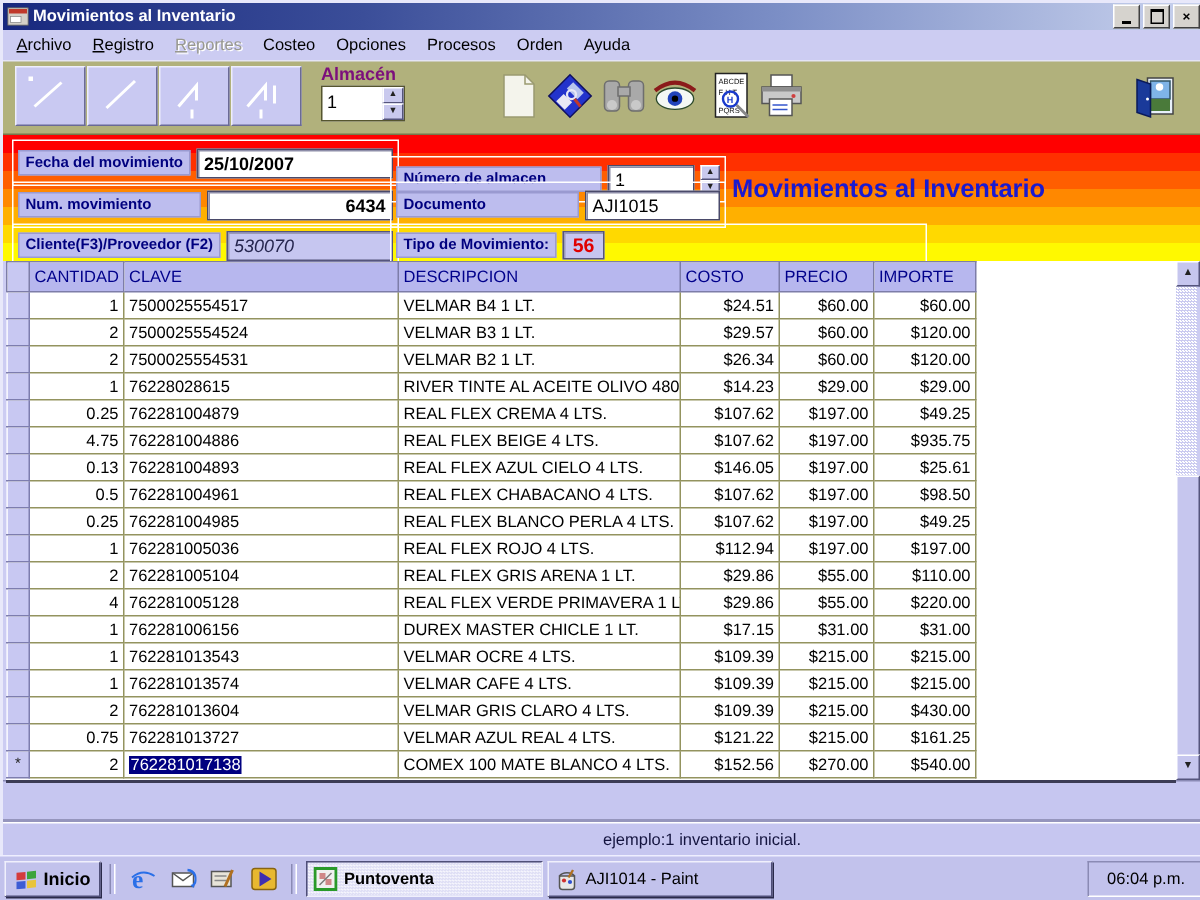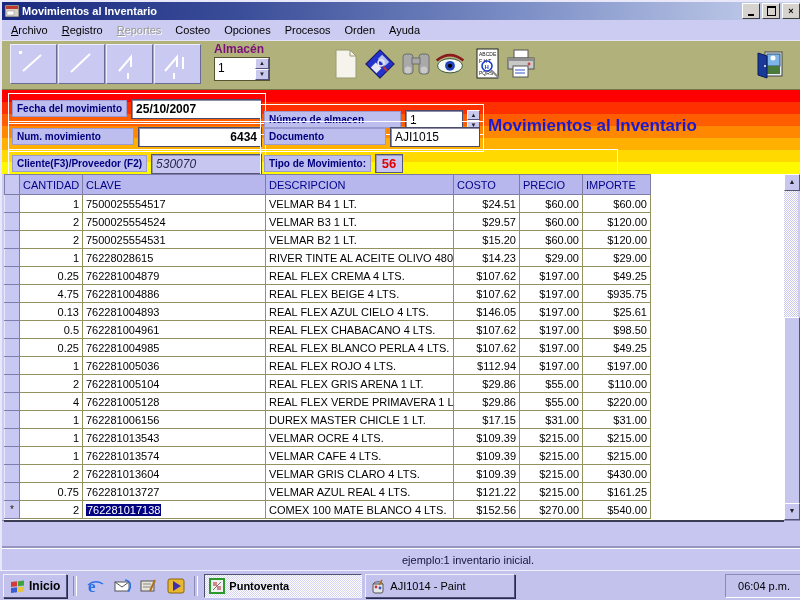--- a/index.html
+++ b/index.html
@@ -310,21 +310,21 @@
             <td>VELMAR B3 1 LT.</td>
             <td class="num">$29.57</td>
             <td class="num">$60.00</td>
             <td class="num">$120.00</td>
           </tr>
           <tr>
             <td class="sel"></td>
             <td class="num">2</td>
             <td>7500025554531</td>
             <td>VELMAR B2 1 LT.</td>
-            <td class="num">$15.20</td>
+            <td class="num">$26.34</td>
             <td class="num">$60.00</td>
             <td class="num">$120.00</td>
           </tr>
           <tr>
             <td class="sel"></td>
             <td class="num">1</td>
             <td>76228028615</td>
             <td>RIVER TINTE AL ACEITE OLIVO 480</td>
             <td class="num">$14.23</td>
             <td class="num">$29.00</td>

